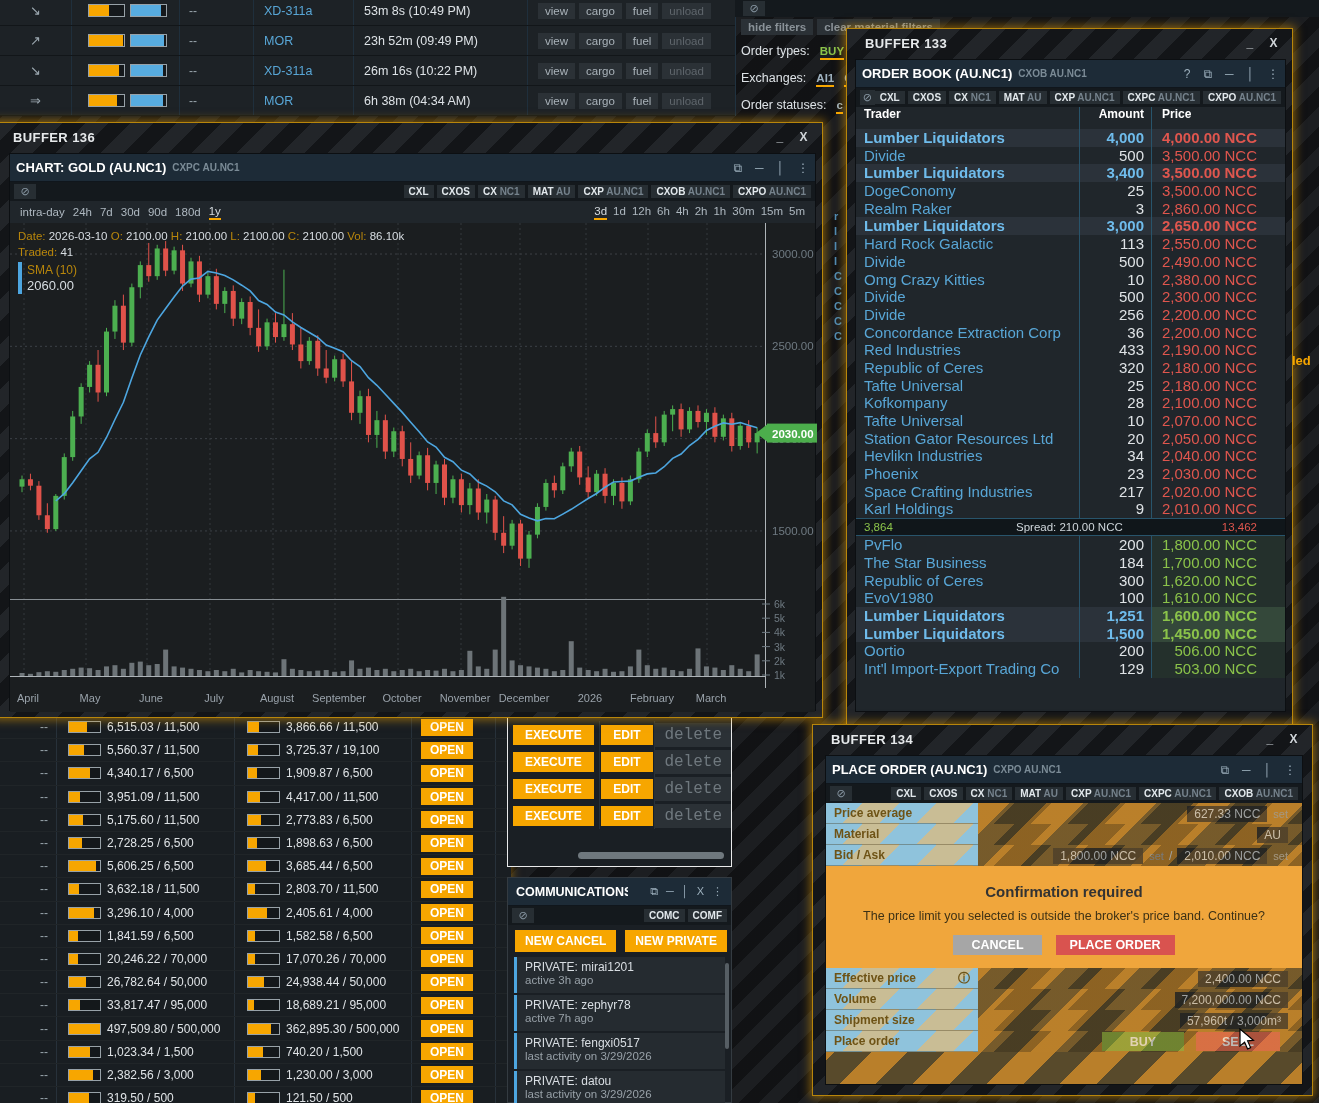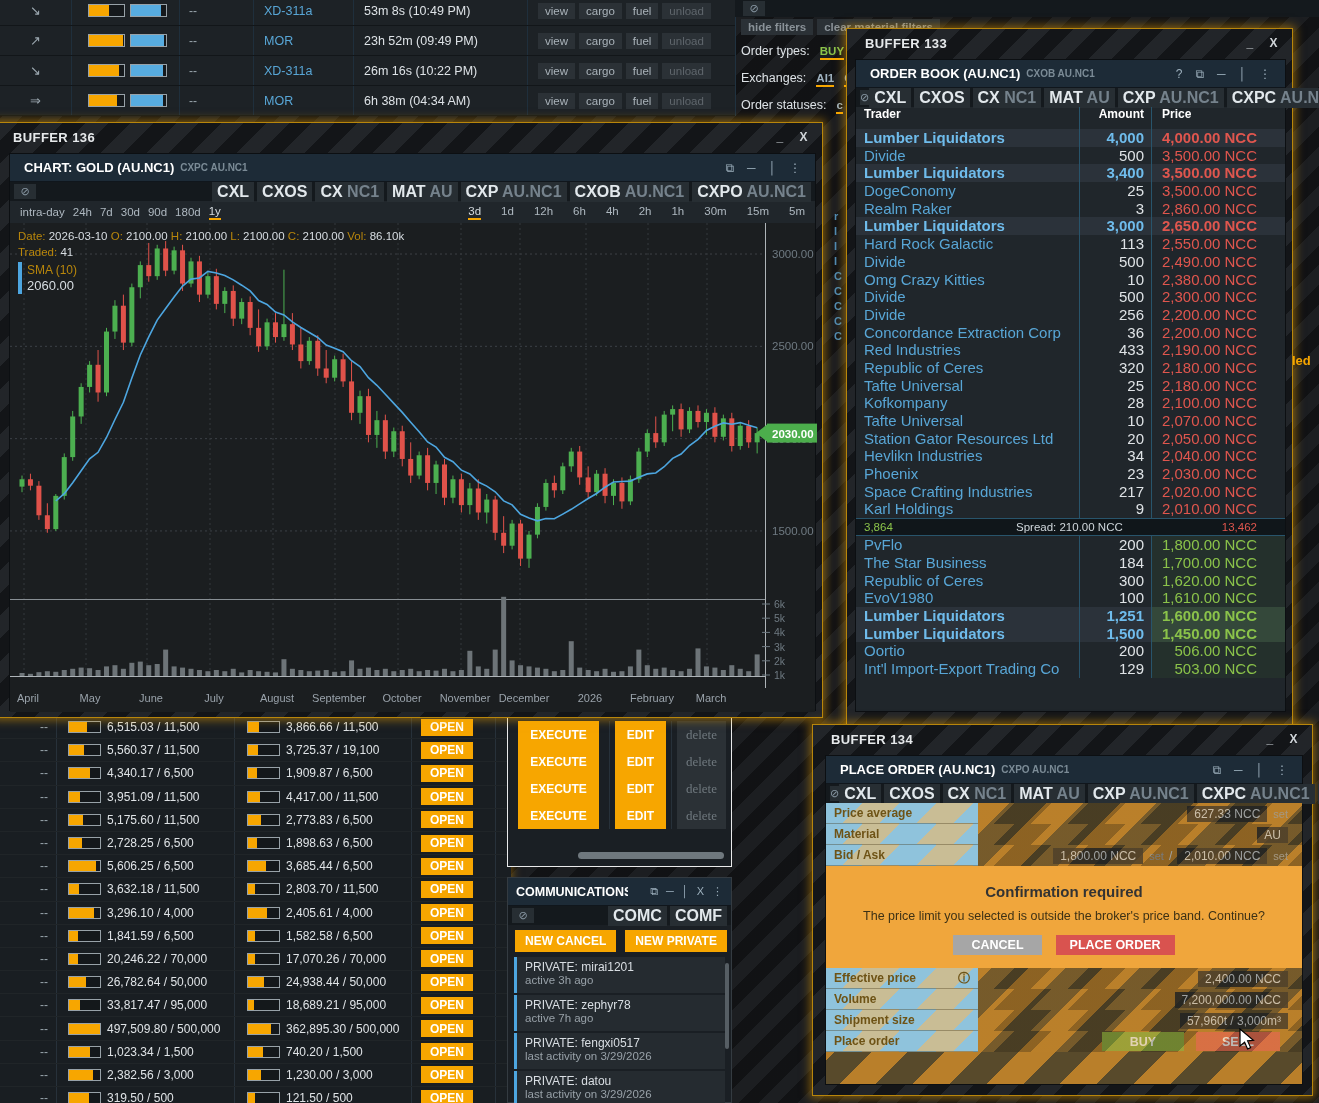--- a/index.html
+++ b/index.html
@@ -8,29 +8,29 @@
        background:#17191c;background-image:repeating-linear-gradient(135deg,rgba(255,255,255,.025) 0 14px,rgba(0,0,0,.28) 14px 28px)}
   .desktop{position:absolute;inset:0}
 
   
   .bwin{position:absolute;border:1px solid #b8860b;box-shadow:0 0 9px 2px rgba(244,166,0,.5);
         background:#1b1e22;background-image:repeating-linear-gradient(135deg,rgba(255,255,255,.03) 0 16px,rgba(0,0,0,.3) 16px 32px)}
   .btitle{height:28px;display:flex;align-items:center;padding:0 14px 0 18px;color:#e6e9eb;font-weight:bold;font-size:13px;letter-spacing:.4px}
   .btitle .sp{flex:1}
   .wmin,.wx{color:#cfd4d8;font-size:12px;font-weight:bold;margin-left:16px;cursor:pointer}
   .iwin{position:absolute;background:#20262b;border:1px solid #0c0f12}
-  .ihdr{height:28px;background:#1d2b37;border-bottom:1px solid #10161c;display:flex;align-items:center;padding:0 14px}
+  .ihdr{height:28px;background:#1d2b37;border-bottom:1px solid #10161c;display:flex;align-items:center;padding:0 6px}
   .ititle{color:#fff;font-weight:bold;font-size:13px;white-space:nowrap}
   .icode{color:#7b8b96;font-size:10px;font-weight:bold;margin-left:6px;white-space:nowrap}
   .hicons{margin-left:auto;display:flex;gap:13px;color:#9db0bd;font-size:12px}
   .hic{cursor:pointer}
   .cmdbar{height:19px;background:#14191d;display:flex;align-items:center;padding:0 4px}
   .cmd-eye{width:22px;height:15px;background:#272e33;color:#8a99a5;font-size:11px;text-align:center;line-height:15px;cursor:pointer}
   .cmd-tags{margin-left:auto;display:flex;gap:3px}
-  .cmd-tag{background:#272e33;color:#e2e8ec;font-size:16px;font-weight:bold;padding:1px 5px;white-space:nowrap;cursor:pointer}
+  .cmd-tag{background:#272e33;color:#e2e8ec;font-size:10px;font-weight:bold;padding:1px 5px;white-space:nowrap;cursor:pointer}
   .cmd-tag .dim{color:#75828c}
   b{font-weight:bold}
 
   
   .fleet{position:absolute;left:0;top:-4px;width:736px;background:#1d2226;border-right:1px solid #203240;z-index:1}
   .f-row{display:flex;height:30px;align-items:center;border-bottom:1px solid #121619}
   .f-c{height:100%;display:flex;align-items:center;border-right:1px solid #1f2f3c}
   .f-icon{width:72px;justify-content:center;color:#9aa6ae;font-size:13px}
   .f-bars{width:108px;padding-left:16px}
   .f-dash{width:74px;padding-left:9px;color:#9aa6ae;font-size:12px}
@@ -51,21 +51,21 @@
   .fval{margin-left:10px;font-size:11.5px;font-weight:bold;border-bottom:2px solid #f7a600;padding-bottom:1px;cursor:pointer}
   .fval.green{color:#8bc34a}
   .fval.gray{color:#9fb2c0}
   #edge-letters{position:absolute;left:834px;top:210px;z-index:2;width:11px;overflow:hidden}
   #edge-letters div{color:#4f8cb4;font-size:11px;font-weight:bold;height:15px}
 
   
   .pbar{height:22px;display:flex;align-items:center;padding:0 10px;gap:8px;font-size:11.5px;color:#aeb8c0;background:#20262b}
   .plink{cursor:pointer;white-space:nowrap}
   .plink.active{border-bottom:2px solid #f7a600;padding-bottom:1px;color:#d5dbdf}
-  .pbar .rgt{margin-left:auto;display:flex;gap:20px}
+  .pbar .rgt{margin-left:auto;display:flex;gap:6px}
   .chart-zone{position:relative;height:489px;background:#1b1e20}
   .chart-zone svg{position:absolute;left:0;top:0}
   svg text{font-family:"Liberation Sans",sans-serif}
   .legend{position:absolute;top:5px;left:8px;font-size:11.5px;line-height:16px;z-index:2}
   .legend .lab{color:#b8860b}
   .legend .val{color:#d7dde2}
   .smarow{display:flex;margin-top:2px}
   .smabar{width:4px;background:#4da6e0;margin-right:5px}
   .sma-l{color:#b8860b;font-size:12px}
   .sma-v{color:#d7dde2;font-size:13px}
@@ -99,24 +99,24 @@
   .iv-c2{width:177px;padding-left:12px}
   .iv-open{width:84px;border-right:1px solid #27313a}
   .mbar{width:33px;height:12px;border:1px solid #98a2a8;background:#14181b;position:relative;margin-right:6px;flex:none}
   .mbar i{position:absolute;left:0;top:0;bottom:0;background:#f7a600}
   .iv-t{color:#dfe3e6;font-size:12px;white-space:nowrap}
   .openbtn{background:#f7a600;border:none;color:#fff;font-family:inherit;font-weight:bold;font-size:12px;width:52px;height:17px;margin-left:9px;cursor:pointer}
 
   
   .actions{position:absolute;left:507px;top:714px;width:225px;height:153px;background:#1a1f24;border:1px solid #e9eaeb;z-index:4}
   .ac-row{display:flex;height:27px;align-items:center}
-  .ac-c{height:100%;display:flex;justify-content:center;border-right:1px solid #27313a}
+  .ac-c{height:100%;display:flex;align-items:center;justify-content:center;border-right:1px solid #27313a}
   .ac-c1{width:102px}.ac-c2{width:62px}.ac-c3{flex:1;border-right:none}
   .execbtn,.editbtn{background:#f7a600;border:none;color:#fff;font-family:inherit;font-weight:bold;font-size:12px;padding:3px 12px;cursor:pointer}
-  .delbtn{background:#2b3136;border:none;color:#6f787e;font-family:Liberation Serif, serif;font-size:13px;padding:3px 9px;cursor:pointer}
+  .delbtn{background:#2b3136;border:none;color:#6f787e;font-family:Liberation Mono, monospace;font-size:16px;padding:3px 9px;cursor:pointer}
   .hscroll{position:absolute;left:70px;right:7px;bottom:7px;height:7px;border-radius:4px;background:#6f787e;cursor:grab}
 
   
   .comms{position:absolute;left:507px;top:877px;width:225px;height:226px;background:#1a1f24;border:1px solid #343b41;z-index:4}
   .comms .ihdr{padding:0 8px}
   .comms .ititle{font-size:12.5px;max-width:112px;overflow:hidden}
   .comms .hicons{gap:8px;font-size:11px}
   .cm-btns{display:flex;gap:9px;padding:5px 7px}
   .obtn{background:#f7a600;border:none;color:#fff;font-family:inherit;font-weight:bold;font-size:12px;padding:4px 10px;cursor:pointer;white-space:nowrap}
   .chat{background:#252b30;border-left:3px solid #4da6e0;margin:0 6px 2px 6px;padding:3px 8px;height:36px;cursor:pointer}

